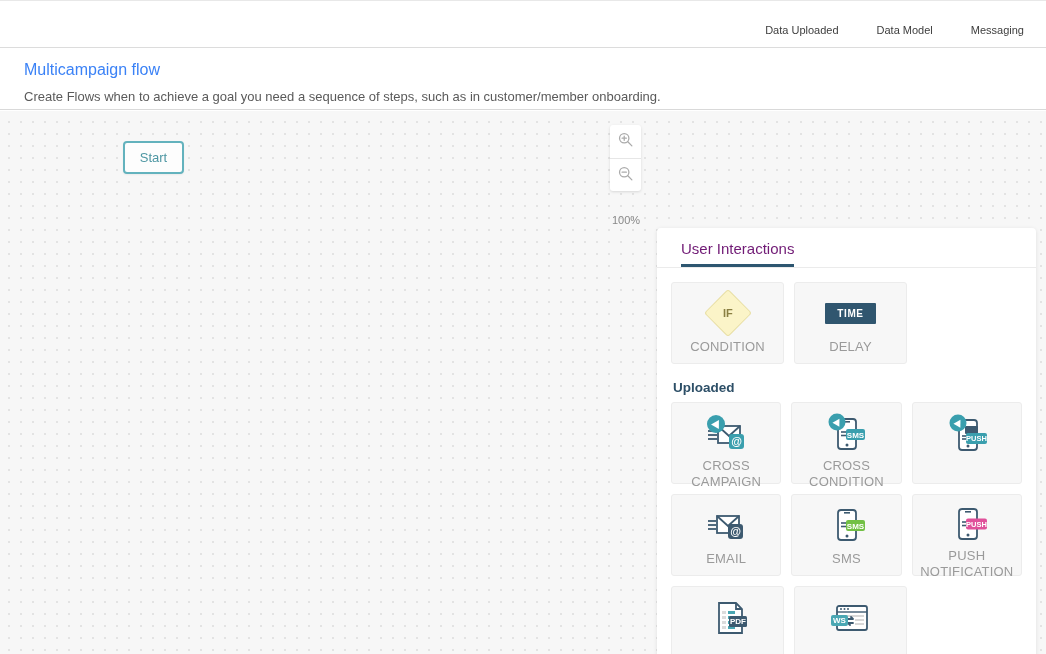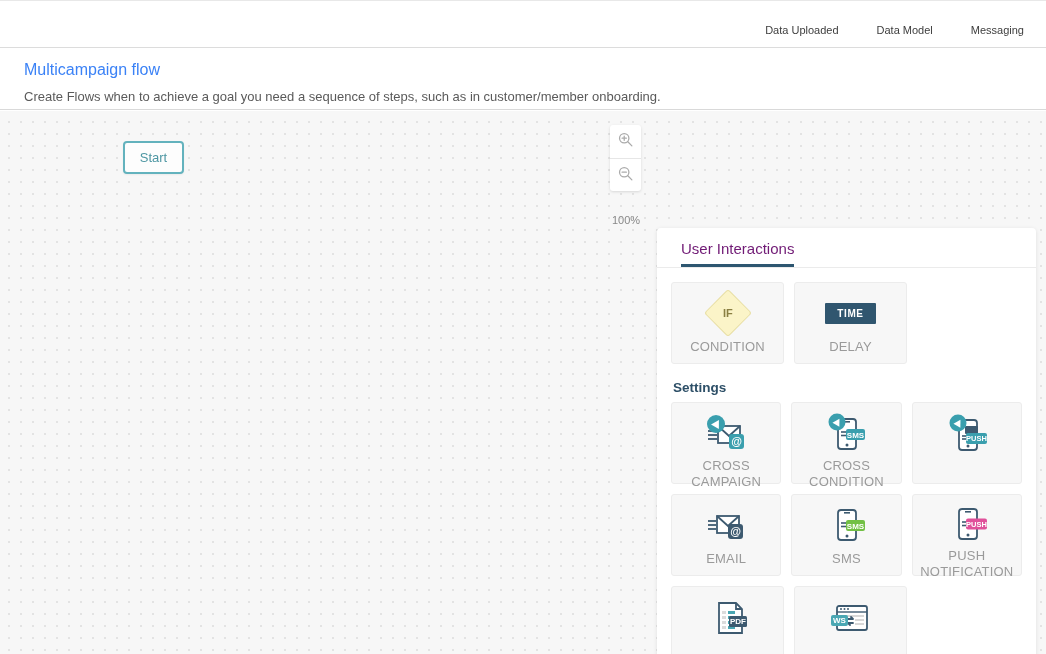--- a/index.html
+++ b/index.html
@@ -306,21 +306,21 @@
         </div>
 
         <div class="tile t-tall">
           <div class="tile-icon">
             <div class="pill">TIME</div>
           </div>
           <div class="tile-label">DELAY</div>
         </div>
       </div>
 
-      <div class="section-title">Settings</div>
+      <div class="section-title">Uploaded</div>
 
       <div class="tile-row">
 
         <div class="tile t-two">
           <div class="tile-icon">
             <svg width="46" height="40" viewBox="0 0 46 40">
               <line x1="5" y1="18" x2="14" y2="18" stroke="#3d5a70" stroke-width="1.8"></line>
               <line x1="5" y1="22" x2="14" y2="22" stroke="#3d5a70" stroke-width="1.8"></line>
               <line x1="5" y1="26" x2="14" y2="26" stroke="#3d5a70" stroke-width="1.8"></line>
               <rect x="15" y="13" width="22" height="17" fill="#ffffff" stroke="#3d5a70" stroke-width="1.8"></rect>

